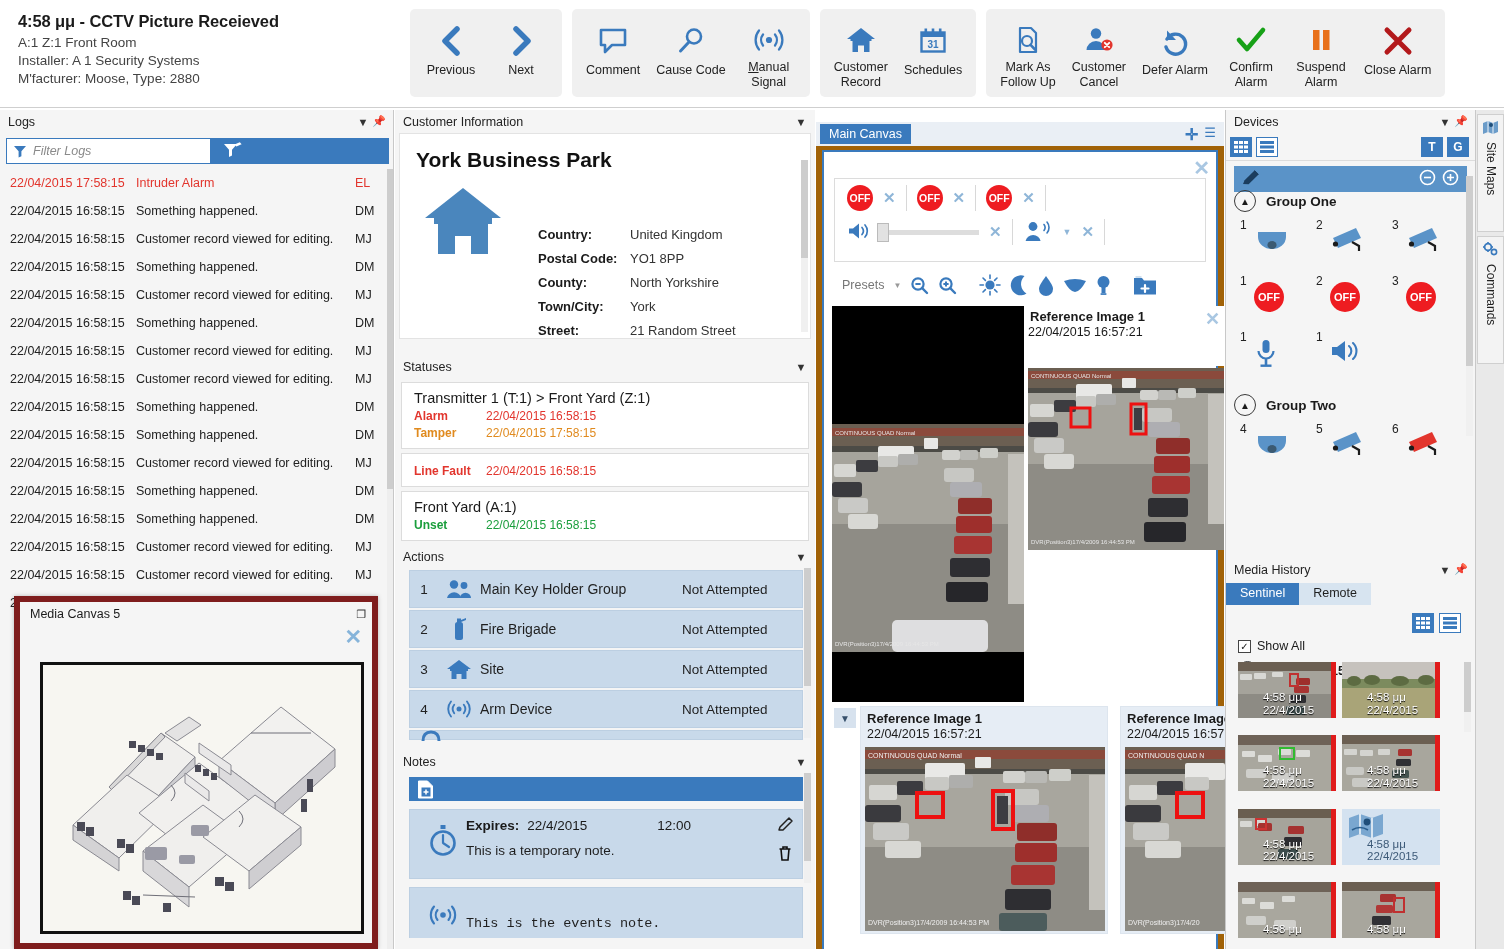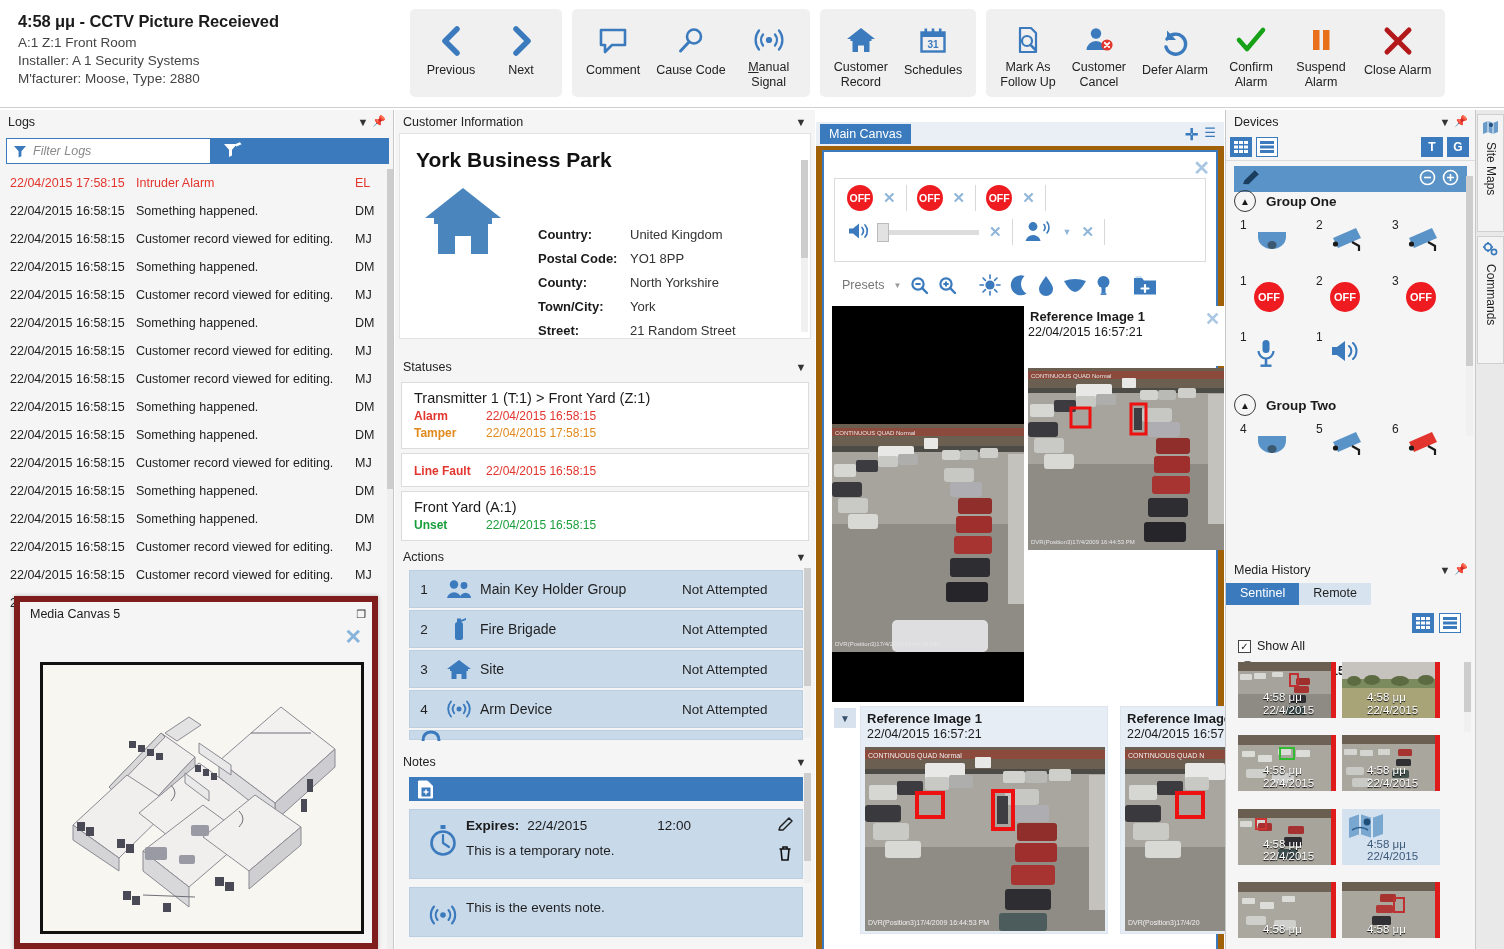--- a/index.html
+++ b/index.html
@@ -755,21 +755,21 @@
         <div class="nic">
           <svg width="30" height="26" viewBox="0 0 30 26">
             <circle cx="15" cy="13" r="2.8" fill="#3a7abd"></circle>
             <path d="M9.5 8 a8 8 0 0 0 0 10" fill="none" stroke="#3a7abd" stroke-width="2.1" stroke-linecap="round"></path>
             <path d="M20.5 8 a8 8 0 0 1 0 10" fill="none" stroke="#3a7abd" stroke-width="2.1" stroke-linecap="round"></path>
             <path d="M6 4.5 a13 13 0 0 0 0 17" fill="none" stroke="#3a7abd" stroke-width="2.1" stroke-linecap="round"></path>
             <path d="M24 4.5 a13 13 0 0 1 0 17" fill="none" stroke="#3a7abd" stroke-width="2.1" stroke-linecap="round"></path>
           </svg>
         </div>
         <div class="nbody">
-          <div class="ntext" style="margin-top:4px;">This is the events note.</div>
+          <div class="ntext" style="margin-top:20px;font-family:Liberation Mono, monospace;">This is the events note.</div>
         </div>
       </div>
       <div id="notes-scroll">
           <div class="thumb"></div>
         </div>
     </div>
   </div>
 
   <div id="maincanvas">
     <div id="mc-tabbar">

